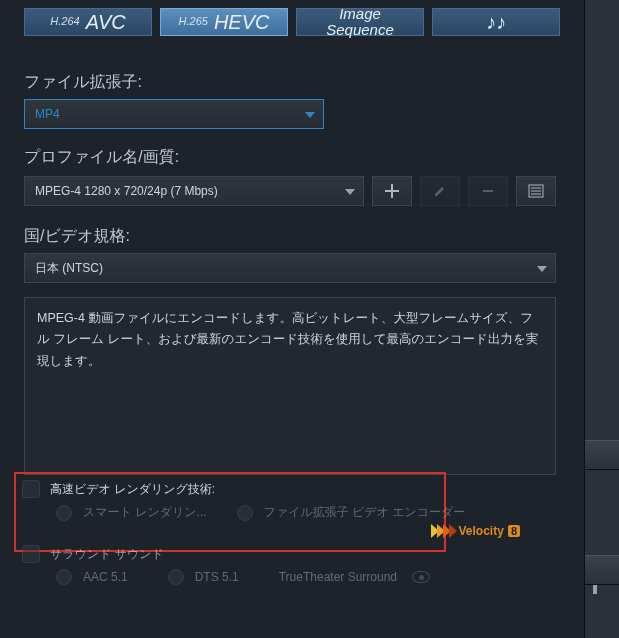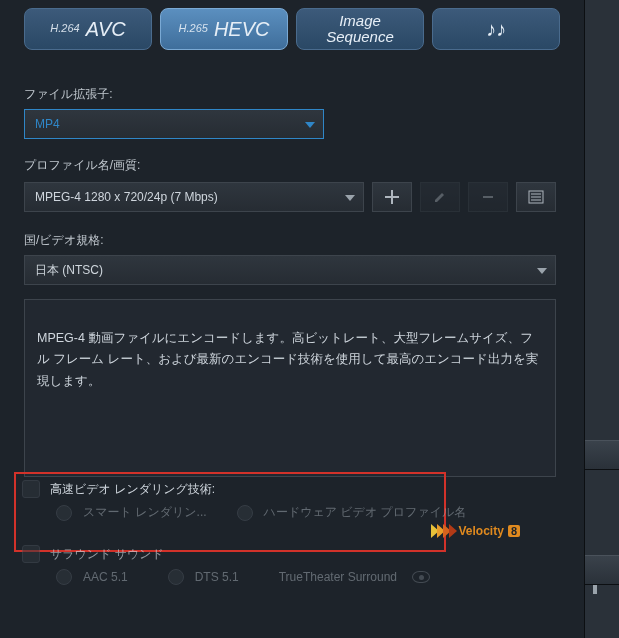--- a/index.html
+++ b/index.html
@@ -44,22 +44,22 @@
   }
 
   
   .tabs {
     display: flex;
     gap: 8px;
     padding: 8px 24px 12px 24px;
   }
   .tab {
     flex: 0 0 128px;
-    height: 42px;
-    border-radius: 8px;
+    height: 28px;
+    border-radius: 0;
     display: flex;
     align-items: center;
     justify-content: center;
     gap: 6px;
     font-style: italic;
     color: #e6eef6;
     background: linear-gradient(#3c5a7a, #2a4865);
     border: 1px solid #4a6b8d;
     text-align: center;
     line-height: 1.05;
@@ -70,21 +70,21 @@
   .tab.sel {
     background: linear-gradient(#5b8fbf, #3f6e9b);
     border-color: #7aa9d4;
   }
   .tab.seq { flex-direction: column; gap: 0; font-size: 15px; }
   .tab.music { }
 
   
   .row { display: flex; gap: 14px; padding: 4px 24px; align-items: flex-start; }
   .col { flex: 1 1 0; display: flex; flex-direction: column; gap: 6px; }
-  .lbl { font-size: 12px; color: #c1c8cf; }
+  .lbl { font-size: 16px; color: #c1c8cf; }
 
   .select, .btn {
     height: 30px;
     background: linear-gradient(#2f363e, #262c33);
     border: 1px solid #3d444c;
     color: #cfd6dd;
     display: flex;
     align-items: center;
     padding: 6px 10px;
     position: relative;
@@ -115,21 +115,21 @@
     cursor: pointer;
     color: #aeb6be;
   }
   .sqbtn.disabled { opacity: .4; cursor: default; }
 
   .desc {
     margin: 10px 24px 0 24px;
     height: 178px;
     border: 1px solid #3d444c;
     background: #222830;
-    padding: 28px 12px;
+    padding: 10px 12px;
     font-size: 12.5px;
     line-height: 1.7;
     color: #cfd6dd;
   }
 
   
   .opts {
     position: absolute;
     left: 14px; right: 50px;
     top: 472px;
@@ -302,21 +302,21 @@
 
     <div class="chk-row">
       <div class="chk disabled"></div>
       <span>高速ビデオ レンダリング技術:</span>
     </div>
     <div class="radio-row">
       <div class="radio disabled"></div>
       <span class="rlabel disabled">スマート レンダリン...</span>
       <div style="width:8px"></div>
       <div class="radio disabled"></div>
-      <span class="rlabel disabled">ハードウェア ビデオ プロファイル名</span>
+      <span class="rlabel disabled">ファイル拡張子 ビデオ エンコーダー</span>
     </div>
 
     <div class="chk-row" style="margin-top:12px">
       <div class="chk disabled"></div>
       <span style="opacity:.65">サラウンド サウンド</span>
     </div>
     <div class="radio-row">
       <div class="radio disabled"></div>
       <span class="rlabel disabled">AAC 5.1</span>
       <div style="width:18px"></div>

